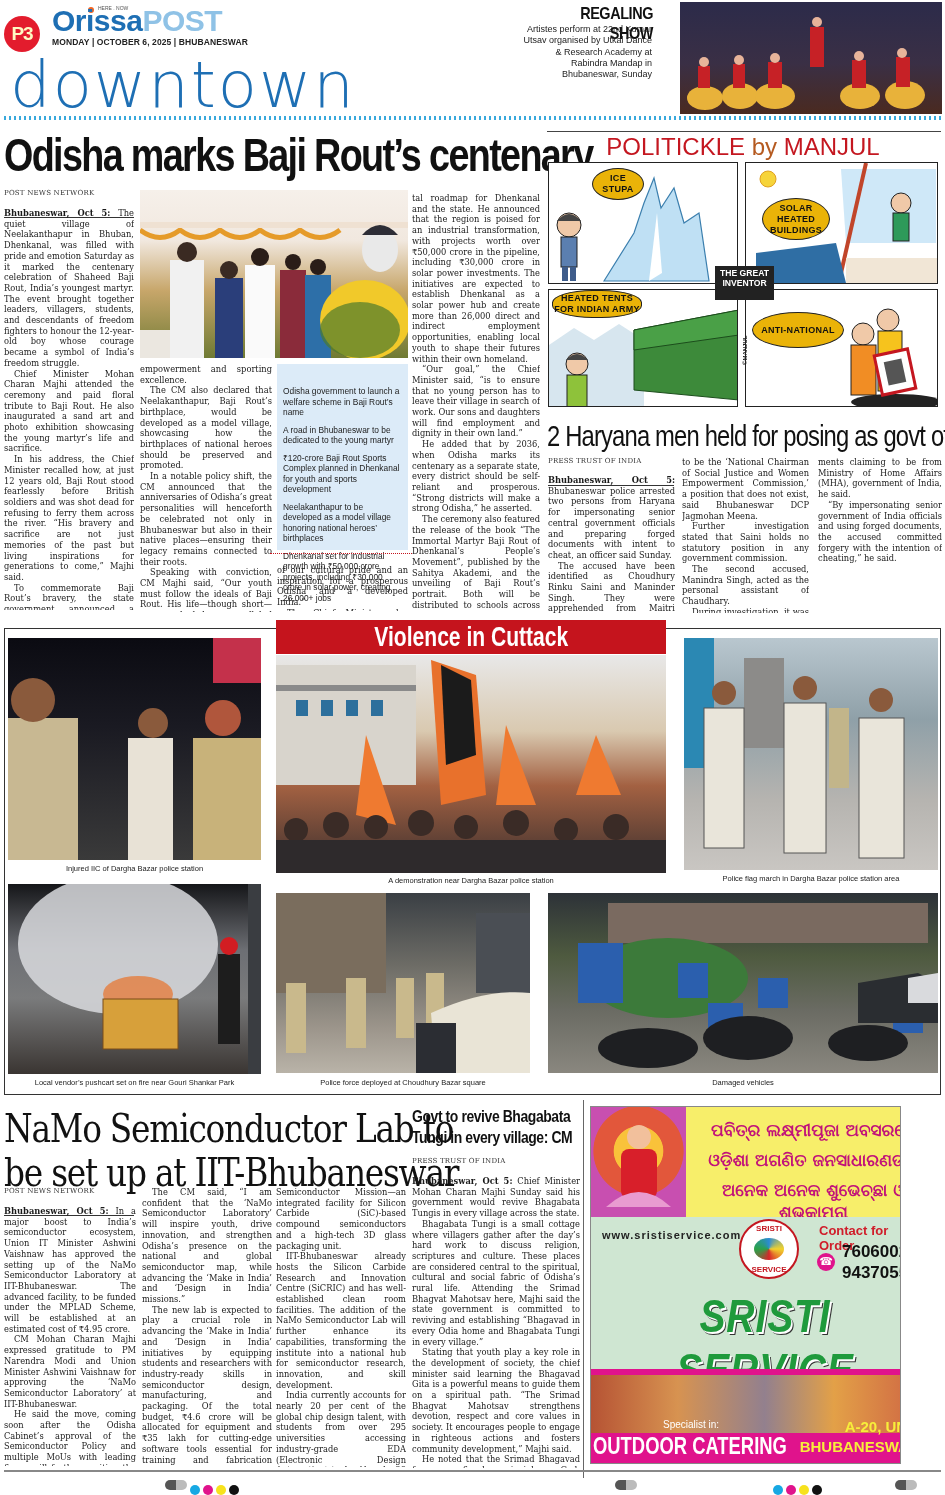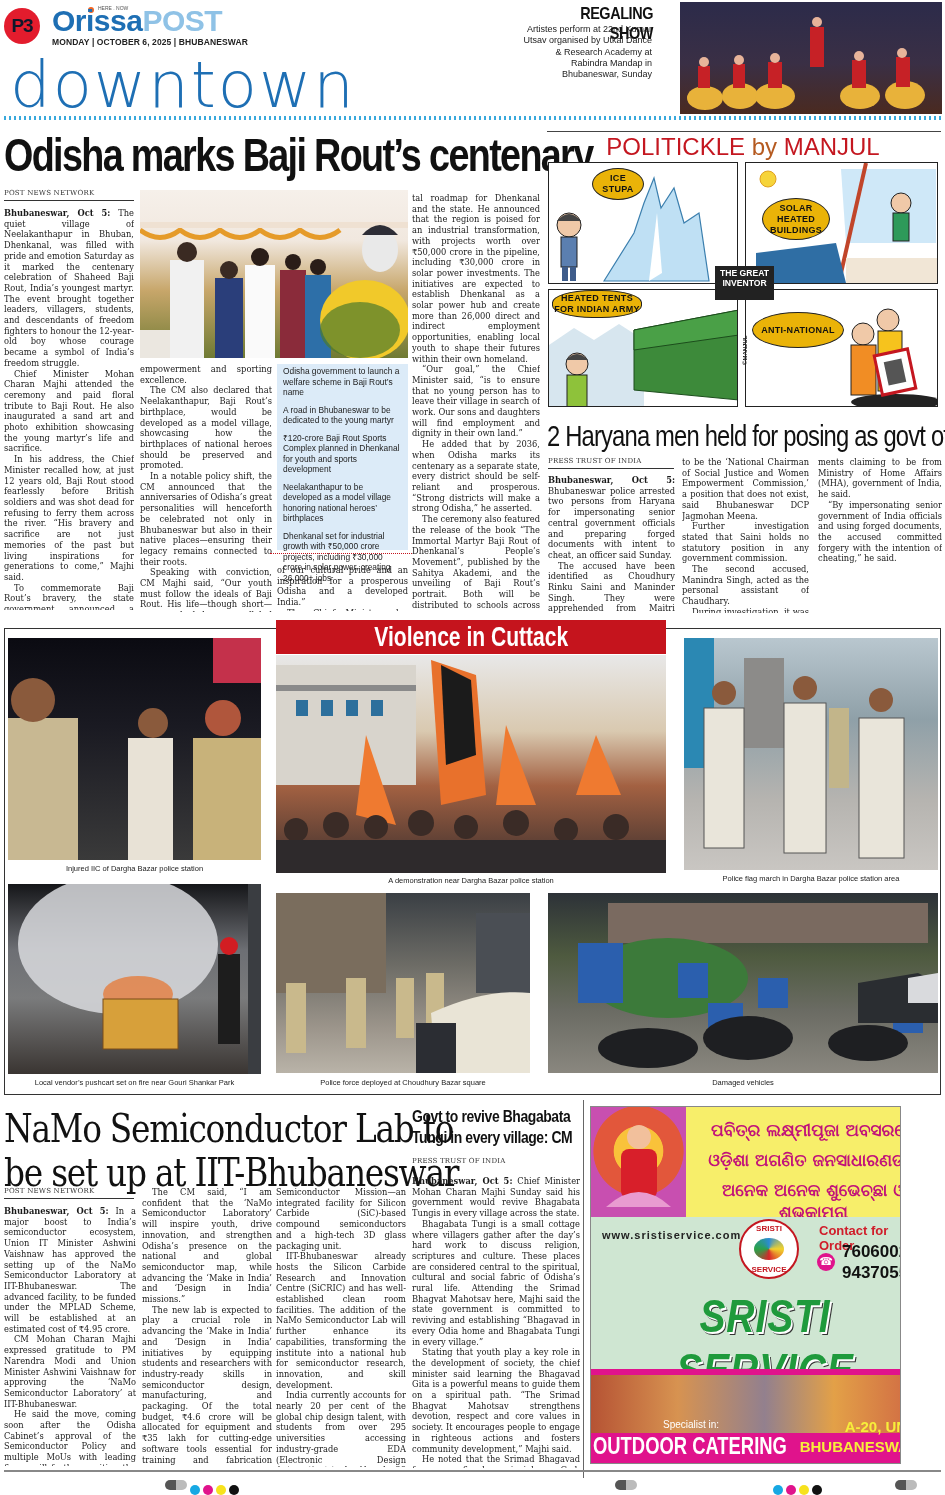--- a/index.html
+++ b/index.html
@@ -1,36 +1,36 @@
 <!DOCTYPE html>
 <html><head>
 <meta charset="utf-8">
 <style>
 *{box-sizing:border-box;margin:0;padding:0}
 html,body{width:945px;height:1495px;background:#fff;overflow:hidden}
 body{position:relative;font-family:"DejaVu Serif",serif;color:#111}
 .abs{position:absolute}
-.mast-p3{left:4px;top:8px;width:36px;height:36px;border-radius:50%;background:#e31c2d;color:#0f172a;font:bold 19px "Liberation Sans",sans-serif;display:flex;align-items:center;justify-content:center;letter-spacing:-1px}
+.mast-p3{left:4px;top:16px;width:36px;height:36px;border-radius:50%;background:#e31c2d;color:#fef9c3;font:bold 19px "Liberation Sans",sans-serif;display:flex;align-items:center;justify-content:center;letter-spacing:-1px}
 .mast-logo{left:52px;top:3px;font:bold 30px "Liberation Sans",sans-serif;letter-spacing:-0.5px;line-height:36px}
 .mast-logo .a{color:#1e6fb4}.mast-logo .b{color:#8fc2e6}
 .mast-dot{left:88px;top:7px;width:6px;height:6px;border-radius:50%;background:#f26522}
 .mast-tag{left:98px;top:5px;font:5px "Liberation Sans",sans-serif;color:#555}
 .mast-date{left:52px;top:37px;font:bold 8.5px "Liberation Sans",sans-serif;color:#222;letter-spacing:0.1px}
 .section{left:10px;top:52px;font:300 64px "DejaVu Sans",sans-serif;color:#1e6fb4;letter-spacing:2px;line-height:66px;font-weight:200}
 .dashline{height:4px;background:repeating-linear-gradient(90deg,#39a9dc 0 2px,transparent 2px 5px)}
 .reg-title{left:545px;top:4px;width:108px;text-align:right;font:bold 17px "Liberation Sans",sans-serif;letter-spacing:-0.5px;transform:scaleX(0.85);transform-origin:right}
 .reg-cap{left:520px;top:24px;width:132px;text-align:right;font:9px/11.3px "Liberation Sans",sans-serif;color:#222}
 .photo{overflow:hidden}
 .h1{left:4px;top:128px;font:bold 46px "Liberation Sans",sans-serif;letter-spacing:-2px;transform:scaleX(0.82);transform-origin:left;white-space:nowrap;line-height:54px}
-.byline{font:7px "DejaVu Serif",serif;color:#333;letter-spacing:0.2px;border-bottom:1px solid #333;padding-bottom:3px}
+.byline{font:7px "DejaVu Serif",serif;color:#333;letter-spacing:0.2px;border-bottom:1px solid #333;padding-bottom:20px}
 .col{font:8.3px/10.7px "DejaVu Serif",serif;text-align:justify;color:#1a1a1a;hyphens:auto;overflow:hidden}
 .col p{text-indent:10px}
 .col p.first{text-indent:0}
 .col b{font-weight:bold}
-.factbox{left:277px;top:364px;width:131px;height:186px;background:#dcebf8;padding:2px 6px;font:8.4px/10.5px "Liberation Sans",sans-serif;color:#222}
+.factbox{left:277px;top:364px;width:131px;height:186px;background:#dcebf8;padding:22px 6px;font:8.4px/10.5px "Liberation Sans",sans-serif;color:#222}
 .factbox div{margin-bottom:7px}
 .pol-title{left:553px;top:133px;width:380px;text-align:center;font:24px "Liberation Sans",sans-serif;color:#c41720;letter-spacing:0px}
 .pol-title .by{color:#b55a20}
 .panel{border:1.5px solid #222;background:#fff;overflow:hidden}
 .bubble{background:#eab308;border:1.5px solid #222;border-radius:50%;font:bold 9px "Liberation Sans",sans-serif;text-align:center;display:flex;align-items:center;justify-content:center;line-height:11px;letter-spacing:0.3px}
 .great{left:715px;top:266px;width:59px;height:34px;background:#222;color:#fff;font:bold 8.6px/10px "Liberation Sans",sans-serif;text-align:center;padding-top:2px}
 .h2{left:547px;top:420px;font:29px "Liberation Sans",sans-serif;letter-spacing:-1px;transform:scaleX(0.82);transform-origin:left;white-space:nowrap}
 .cut-title{left:276px;top:620px;width:390px;height:34px;background:#c5141d;color:#fff;font:bold 27px "Liberation Sans",sans-serif;text-align:center;line-height:34px}
 .cut-title span{display:inline-block;transform:scaleX(0.78)}
 .cap{font:7.5px "Liberation Sans",sans-serif;color:#222;text-align:center;white-space:nowrap}

